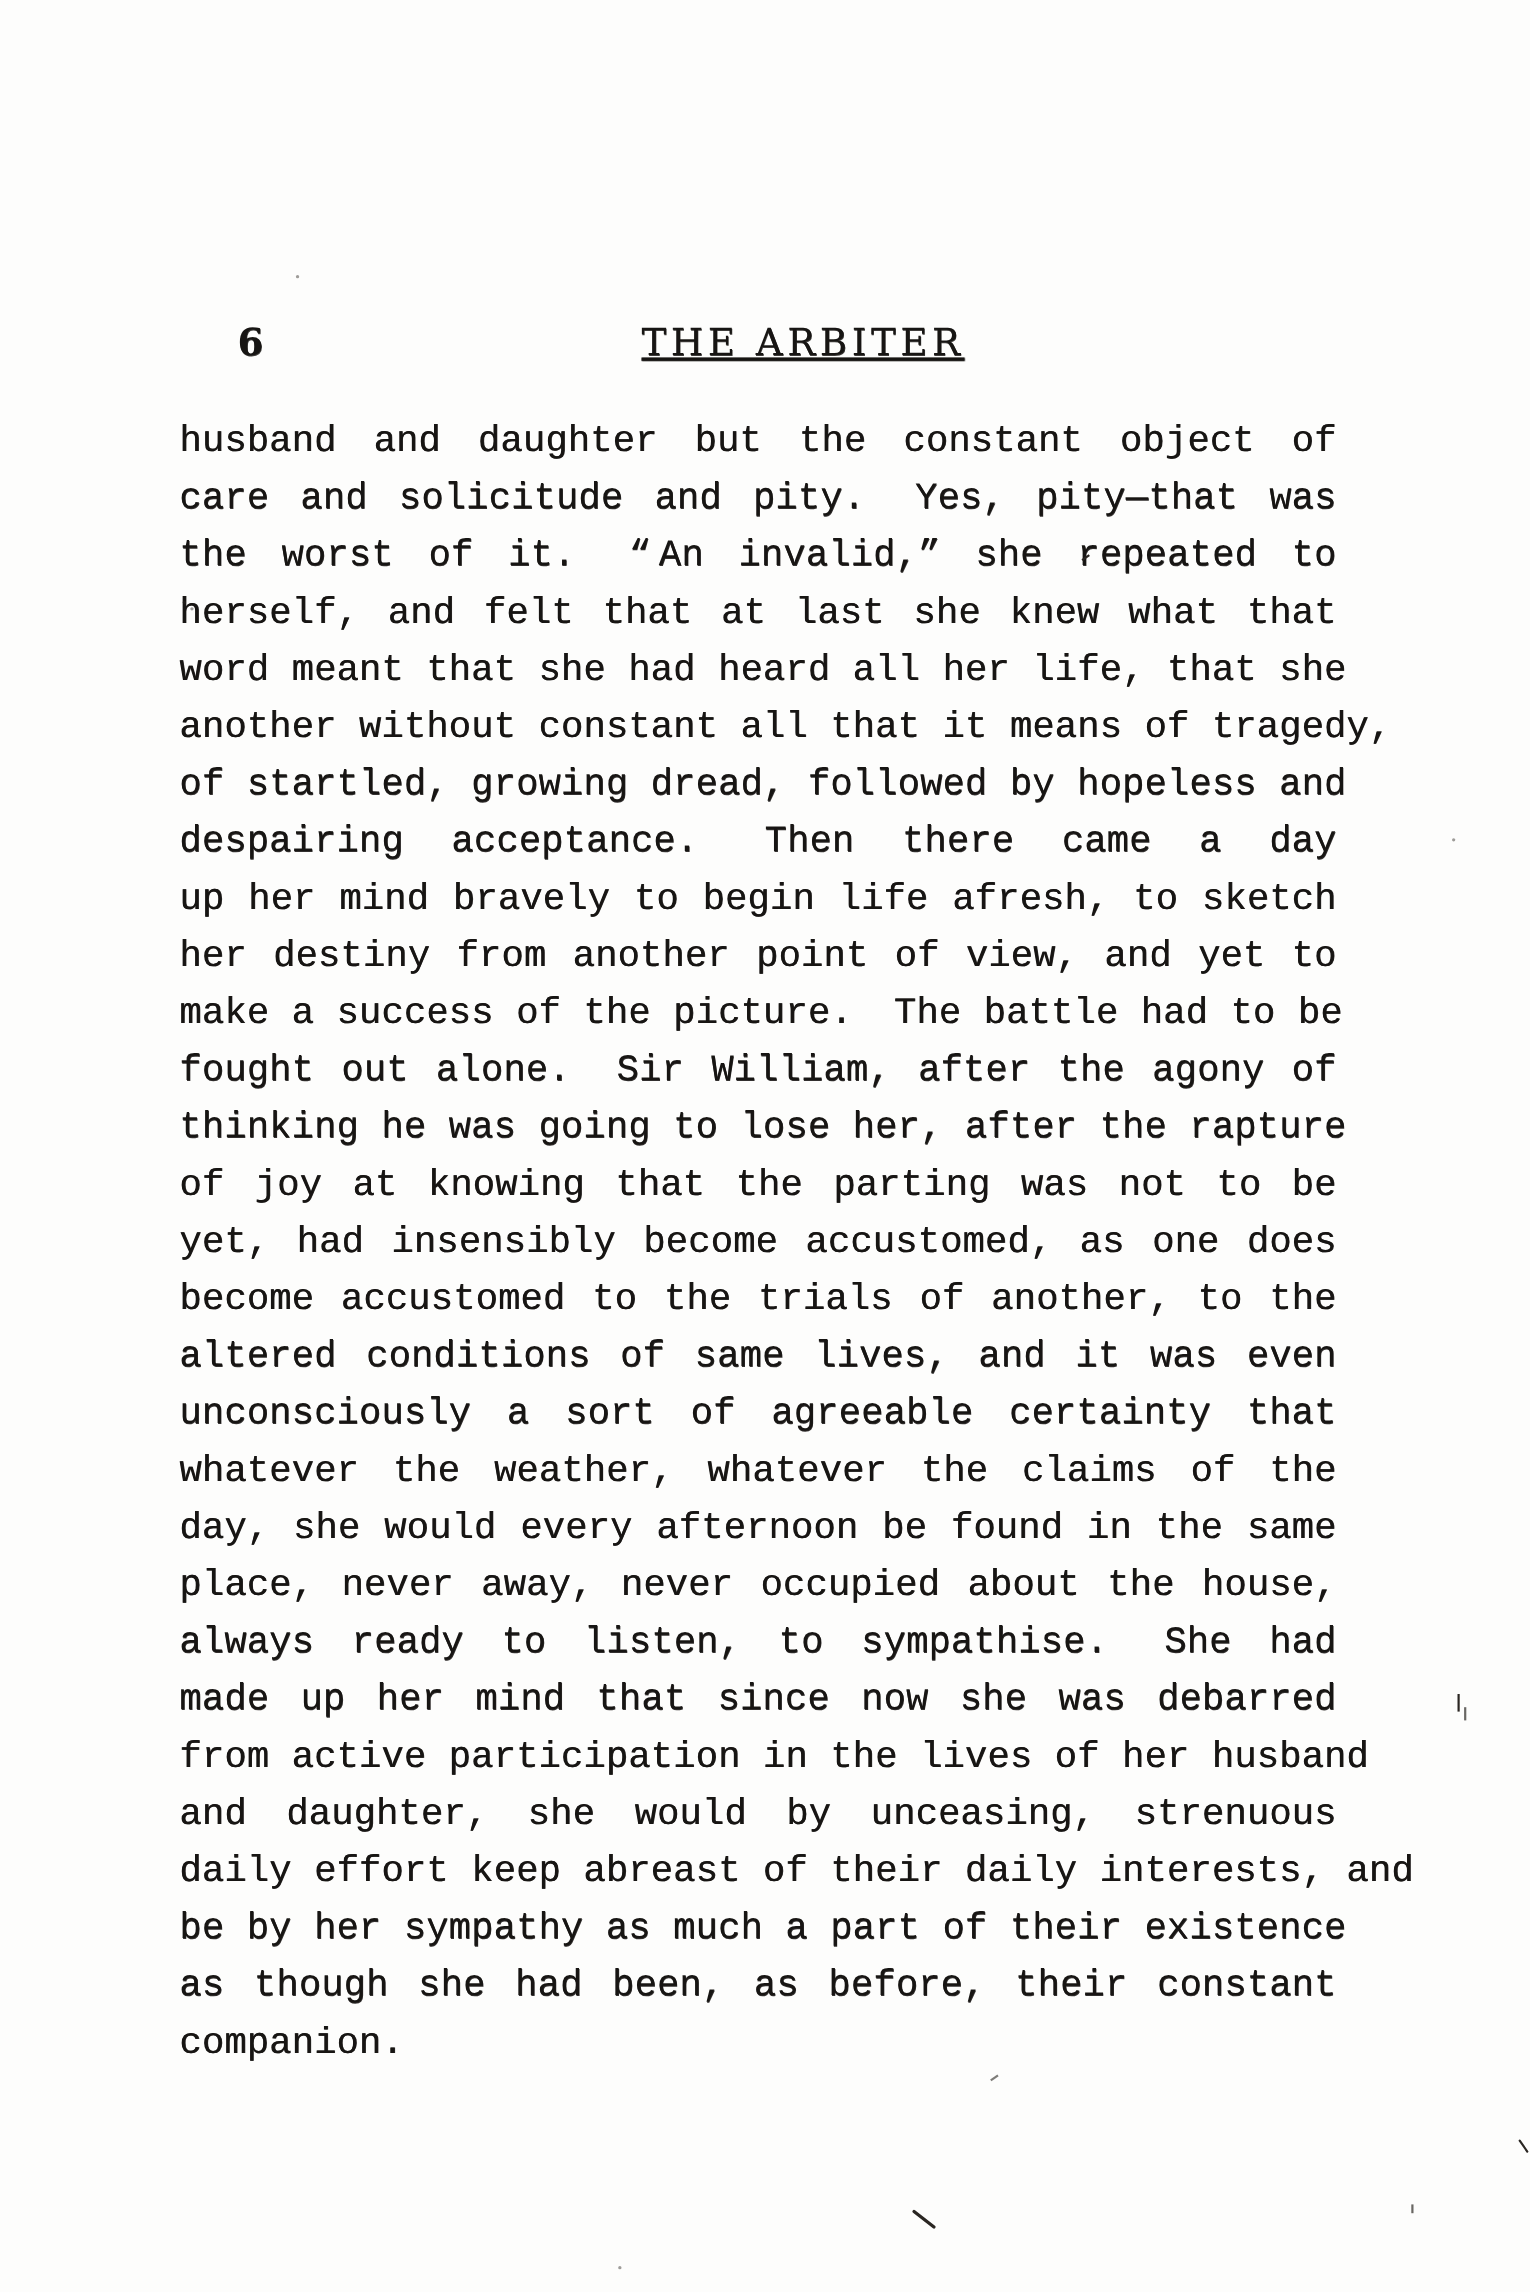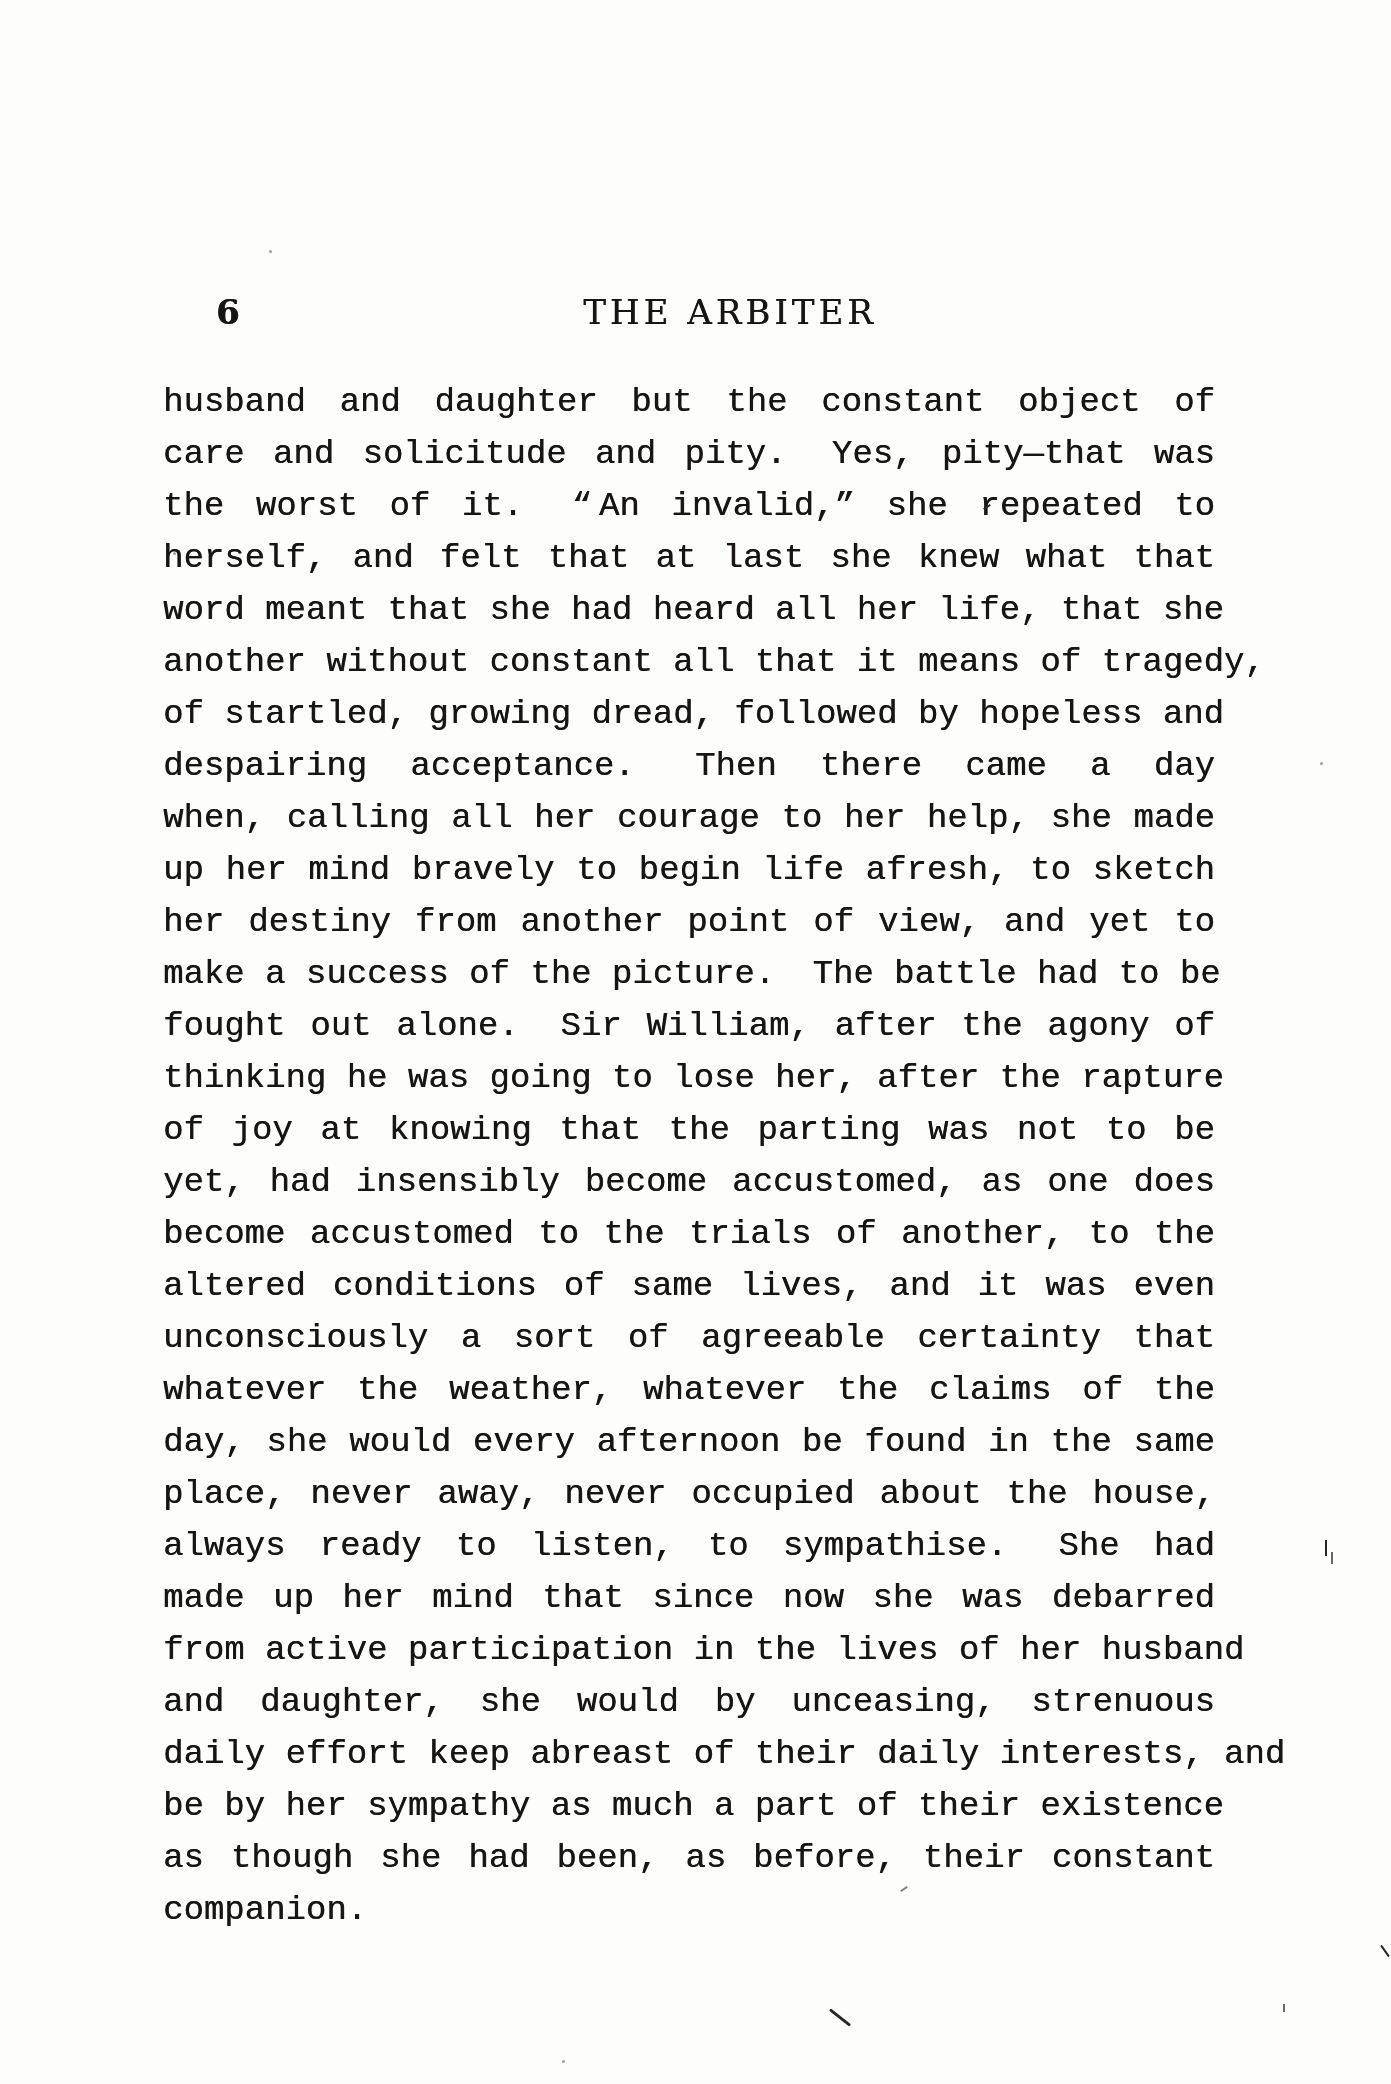--- a/index.html
+++ b/index.html
@@ -36,20 +36,21 @@
     font-weight: bold;
     letter-spacing: 1px;
   }
   .head-title {
     position: absolute;
     left: 560px;
     width: 340px;
     top: 0;
     text-align: center;
     letter-spacing: 4px;
+    text-decoration: underline;
   }
   .body-text {
     position: absolute;
     left: 163px;
     top: 376px;
     width: 1052px;
     font-size: 34px;
     line-height: 52px;
     text-shadow: 0.4px 0.4px 0.5px rgba(15,12,10,0.85);
     font-family: Liberation Mono, monospace;
@@ -97,21 +98,20 @@
 
   <div class="body-text">
       <div class="bline">husband and daughter but the constant object of</div>
       <div class="bline">care and solicitude and pity.  Yes, pity—that was</div>
       <div class="bline">the worst of it.  “ An invalid,” she repeated to</div>
       <div class="bline">herself, and felt that at last she knew what that</div>
       <div class="bline">word meant that she had heard all her life, that she</div>
       <div class="bline">another without constant all that it means of tragedy,</div>
       <div class="bline">of startled, growing dread, followed by hopeless and</div>
       <div class="bline">despairing acceptance.  Then there came a day</div>
-      <div class="bline">when, calling all her courage to her help, she made</div>
       <div class="bline">up her mind bravely to begin life afresh, to sketch</div>
       <div class="bline">her destiny from another point of view, and yet to</div>
       <div class="bline">make a success of the picture.  The battle had to be</div>
       <div class="bline">fought out alone.  Sir William, after the agony of</div>
       <div class="bline">thinking he was going to lose her, after the rapture</div>
       <div class="bline">of joy at knowing that the parting was not to be</div>
       <div class="bline">yet, had insensibly become accustomed, as one does</div>
       <div class="bline">become accustomed to the trials of another, to the</div>
       <div class="bline">altered conditions of same lives, and it was even</div>
       <div class="bline">unconsciously a sort of agreeable certainty that</div>

